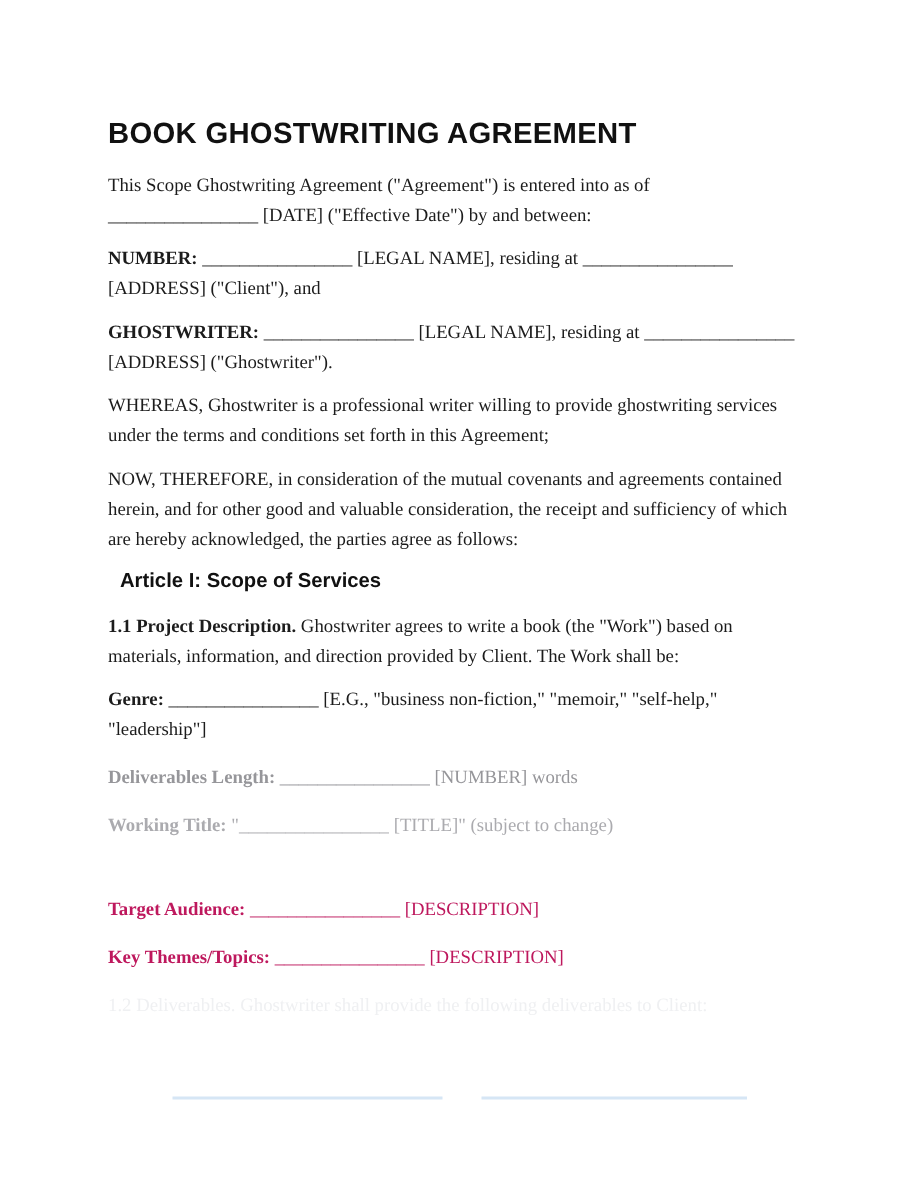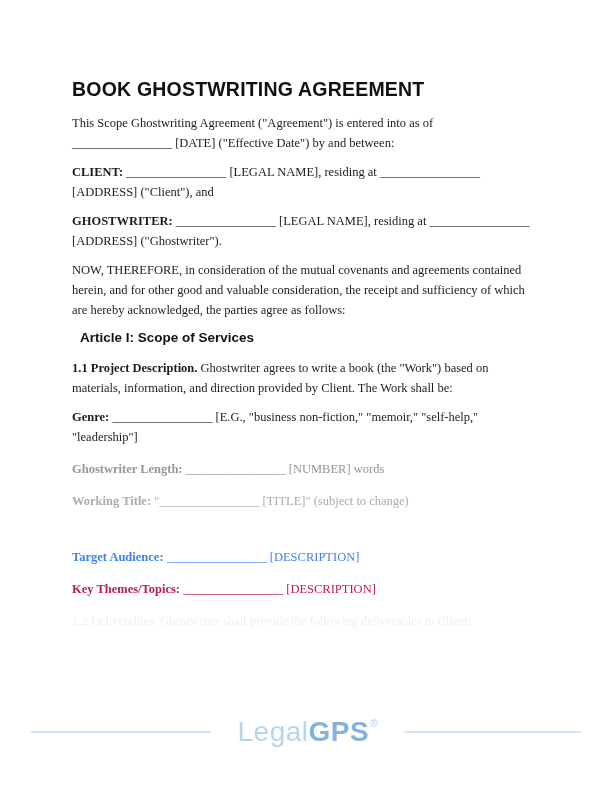--- a/index.html
+++ b/index.html
@@ -31,21 +31,21 @@
     font-family: "Liberation Sans", sans-serif;
     font-size: 13.5px;
     font-weight: 700;
     color: #111111;
     margin: 6px 0 12px 8px;
     line-height: 17px;
   }
   
   .fade1 { color: #96969a; }
   .fade2 { color: #ababaf; }
-  .fade3 { color: #3b82f6; margin-top: 36px; }
+  .fade3 { color: #be185d; margin-top: 36px; }
   .fade4 { color: #be185d; }
   .fade5 { color: #eff0f2; }
   .footer {
     position: absolute;
     top: 712px;
     left: 0;
     right: 0;
     height: 40px;
     display: flex;
     align-items: center;
@@ -76,61 +76,59 @@
 <div class="page">
   <div class="content">
 
     <h1 class="doc-title">BOOK GHOSTWRITING AGREEMENT</h1>
 
     <p>
       <span>This Scope Ghostwriting Agreement ("Agreement") is entered into as of ________________ [DATE] ("Effective Date") by and between:</span>
     </p>
 
     <p>
-      <span class="b">CLIENT:</span><span> ________________ [LEGAL NAME], residing at ________________ [ADDRESS] ("Client"), and</span>
+      <span class="b">NUMBER:</span><span> ________________ [LEGAL NAME], residing at ________________ [ADDRESS] ("Client"), and</span>
     </p>
 
     <p>
       <span class="b">GHOSTWRITER:</span><span> ________________ [LEGAL NAME], residing at ________________ [ADDRESS] ("Ghostwriter").</span>
     </p>
 
 
+    <p>WHEREAS, Ghostwriter is a professional writer willing to provide ghostwriting services under the terms and conditions set forth in this Agreement;</p>
 
     <p>NOW, THEREFORE, in consideration of the mutual covenants and agreements contained herein, and for other good and valuable consideration, the receipt and sufficiency of which are hereby acknowledged, the parties agree as follows:</p>
 
     <h2 class="article-heading">Article I: Scope of Services</h2>
 
     <p>
       <span class="b">1.1 Project Description.</span><span> Ghostwriter agrees to write a book (the "Work") based on materials, information, and direction provided by Client. The Work shall be:</span>
     </p>
 
     <p class="field">
       <span class="b">Genre:</span><span> ________________ [E.G., "business non-fiction," "memoir," "self-help," "leadership"]</span>
     </p>
 
     <p class="field fade1">
-      <span class="b">Ghostwriter Length:</span><span> ________________ [NUMBER] words</span>
+      <span class="b">Deliverables Length:</span><span> ________________ [NUMBER] words</span>
     </p>
 
     <p class="field fade2">
       <span class="b">Working Title:</span><span> "________________ [TITLE]" (subject to change)</span>
     </p>
 
     <p class="field fade3">
       <span class="b">Target Audience:</span><span> ________________ [DESCRIPTION]</span>
     </p>
 
     <p class="field fade4">
       <span class="b">Key Themes/Topics:</span><span> ________________ [DESCRIPTION]</span>
     </p>
 
     <p class="field fade5">1.2 Deliverables. Ghostwriter shall provide the following deliverables to Client:</p>
 
   </div>
 
   <div class="footer">
     <span class="footer-rule left"></span>
-    <span class="logo">
-      <span class="logo-light">Legal</span><span class="logo-bold">GPS</span><span class="logo-mark">®</span>
-    </span>
     <span class="footer-rule right"></span>
   </div>
 </div>
 
 </body></html>

